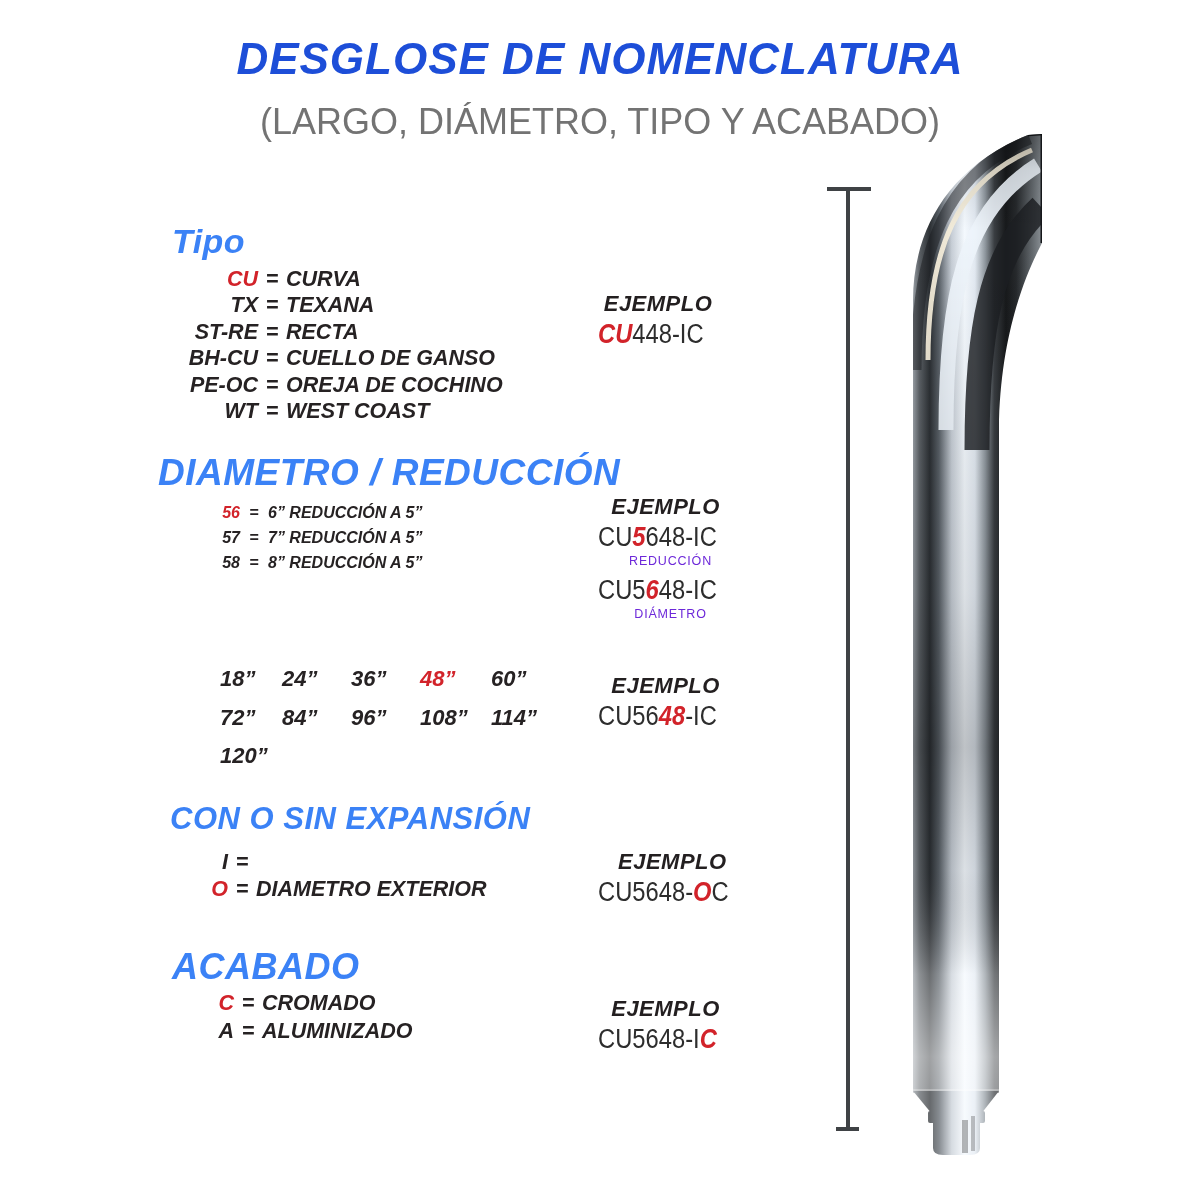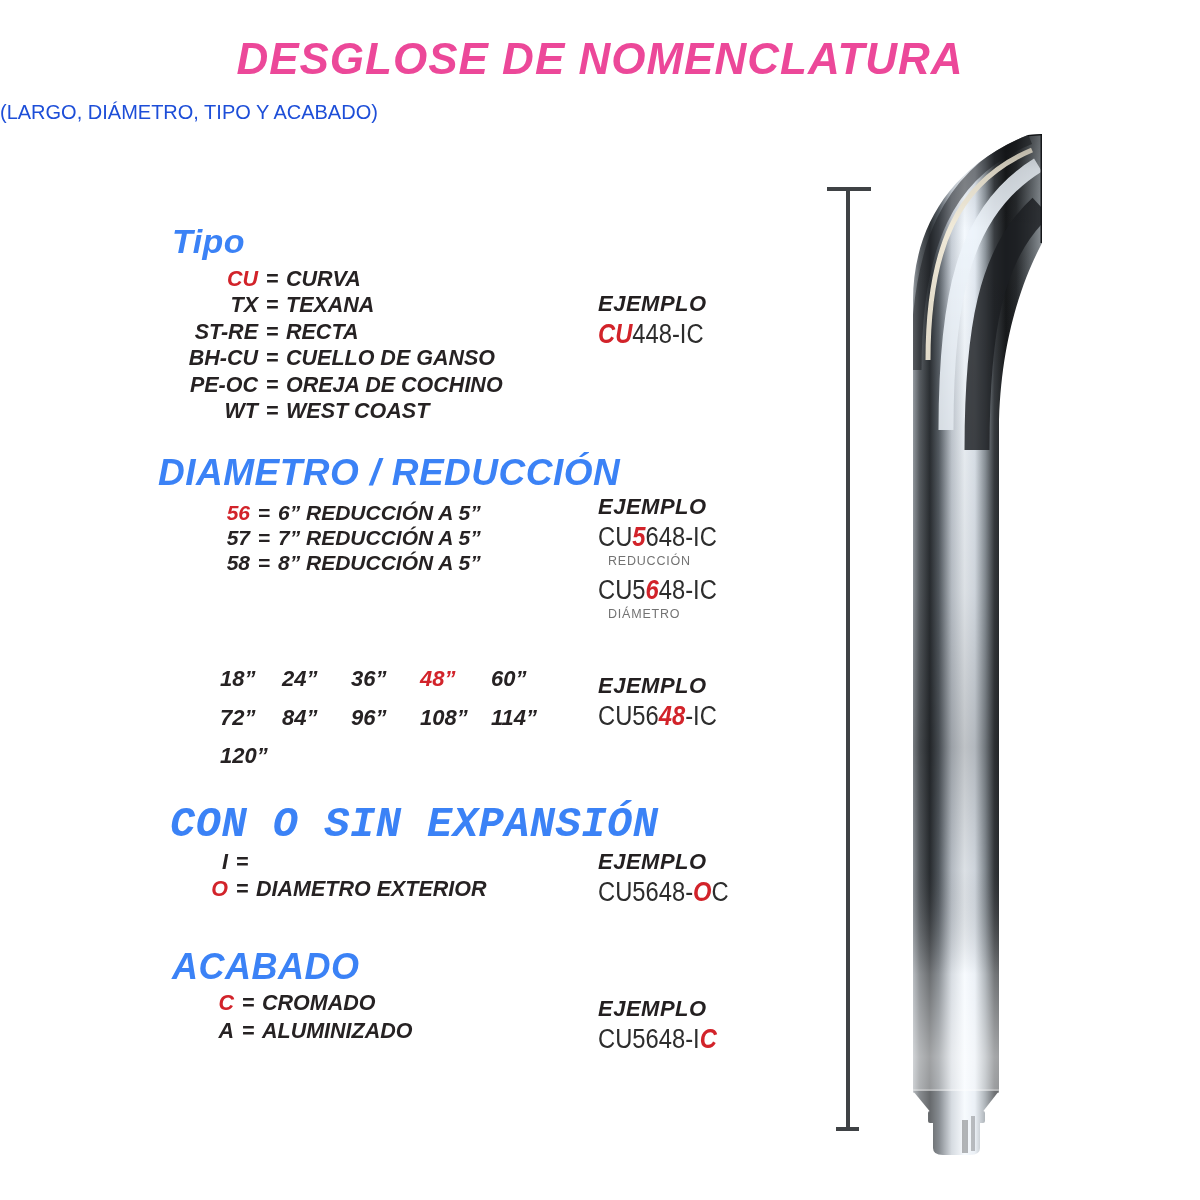--- a/index.html
+++ b/index.html
@@ -3,63 +3,63 @@
 <meta charset="utf-8">
 <style>
   html,body{margin:0;padding:0;background:#ffffff;}
   .canvas{
     position:relative;width:1200px;height:1200px;background:#ffffff;
     font-family:"Liberation Sans",sans-serif;overflow:hidden;color:#231f20;
   }
   
   .title{
     position:absolute;top:34px;left:0;width:1200px;text-align:center;margin:0;
-    font-style:italic;font-weight:bold;font-size:44px;letter-spacing:1px;color:#ec4899;
+    font-style:italic;font-weight:bold;font-size:44px;letter-spacing:1px;color:#1d4ed8;
   }
   .subtitle{
-    position:absolute;top:101px;left:0;width:1200px;
-    font-size:20px;color:#1d4ed8;letter-spacing:0;
+    position:absolute;top:101px;left:0;width:1200px;text-align:center;
+    font-size:36px;color:#737373;letter-spacing:0;
   }
   
   .sec-h{position:absolute;margin:0;font-style:italic;font-weight:bold;color:#3b82f6;letter-spacing:.5px;}
   .h-tipo{left:172px;top:222px;font-size:34px;}
   .h-diam{left:158px;top:452px;font-size:37px;}
   .h-long{left:170px;top:618px;font-size:31px;}
-  .h-exp{left:170px;top:801px;font-size:42px;font-family:Liberation Mono, monospace;}
+  .h-exp{left:170px;top:801px;font-size:31px;}
   .h-acab{left:172px;top:946px;font-size:36px;}
   
   .defs{position:absolute;font-style:italic;font-weight:bold;color:#262223;}
   .def-row{display:grid;grid-template-columns:var(--cw) 28px 1fr;align-items:baseline;}
   .def-row .code{text-align:right;}
   .def-row .eq{text-align:center;}
   .defs-tipo{left:170px;top:266px;font-size:21.5px;line-height:26.4px;--cw:88px;}
-  .defs-diam{left:170px;top:500px;font-size:21px;line-height:25px;--cw:80px;}
+  .defs-diam{left:160px;top:500px;font-size:16px;line-height:25px;--cw:80px;}
   .defs-exp{left:170px;top:849px;font-size:21.5px;line-height:27px;--cw:58px;}
   .defs-acab{left:170px;top:989px;font-size:21.5px;line-height:28px;--cw:64px;}
   .red{color:#d2232a;}
   
   .len-grid{
     position:absolute;left:220px;top:660px;display:grid;
     grid-template-columns:62px 69px 69px 71px 70px;
     font-style:italic;font-weight:bold;font-size:22px;line-height:38.5px;color:#262223;
   }
   
-  .ex{position:absolute;left:598px;}
+  .ex{position:absolute;left:598px;text-align:center;}
   .ex-tipo{top:291px;}
   .ex-diam{top:494px;}
   .ex-long{top:673px;}
   .ex-exp{top:849px;}
   .ex-acab{top:996px;}
   .ex-label{font-style:italic;font-weight:bold;font-size:22px;letter-spacing:.5px;color:#231f20;}
   .ex-code{
     display:block;width:max-content;margin-top:2px;
     font-size:27px;color:#2d2d2d;transform:scaleX(.88);transform-origin:left center;
   }
   .ex-code .red{font-weight:bold;font-style:italic;}
-  .ex-caption{font-size:12.5px;letter-spacing:.8px;color:#737373;margin:0 0 7px 10px;}
+  .ex-caption{font-size:12.5px;letter-spacing:.8px;color:#6d28d9;margin:0 0 7px 10px;}
   .ex-diam .ex-code + .ex-caption{margin-top:1px;}
   
   .mline,.mtick{position:absolute;background:#3f4245;}
   .mline{left:846px;top:189px;width:4px;height:941px;}
   .mtick-top{left:827px;top:187px;width:44px;height:4px;}
   .mtick-bottom{left:836px;top:1127px;width:23px;height:4px;}
   
   .pipe-svg{position:absolute;left:905px;top:128px;width:145px;height:1032px;}
 </style>
 </head>

